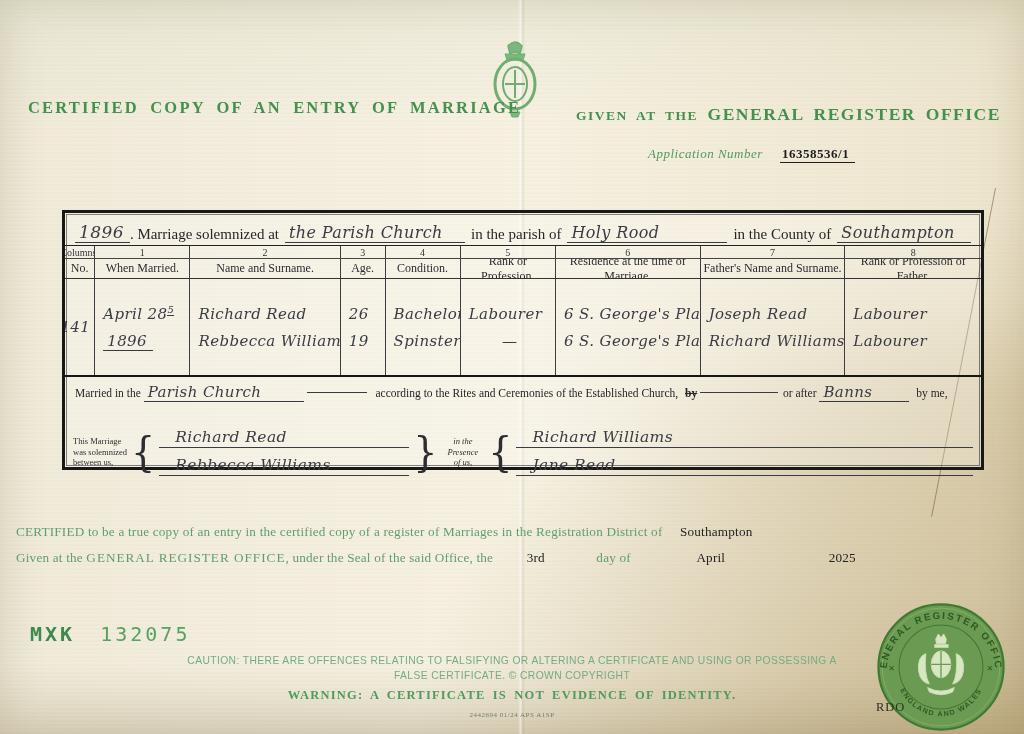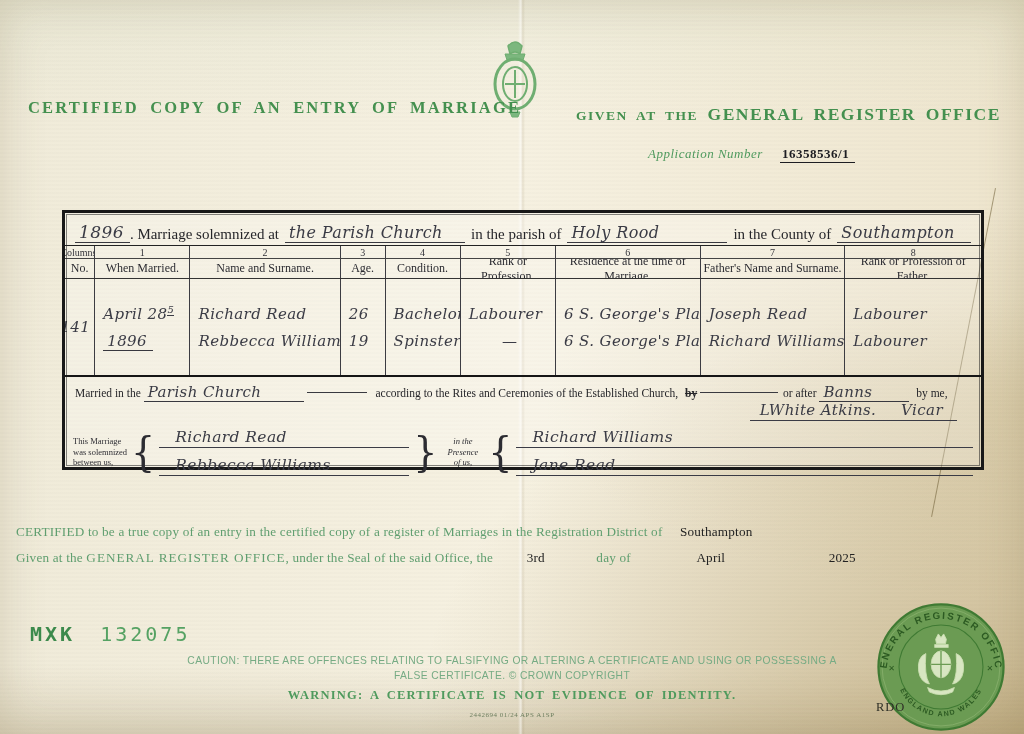--- a/index.html
+++ b/index.html
@@ -187,24 +187,20 @@
     <div class="married">
       <span class="pr">Married in the</span>
       <span class="hw u" style="min-width:150px;display:inline-block;">Parish Church</span>
       <span class="dashline" style="width:60px;"></span>
       <span class="pr" style="margin-left:6px;">according to the Rites and Ceremonies of the Established Church,</span>
       <span class="pr strike" style="margin-left:4px;">by</span>
       <span class="dashline"></span>
       <span class="pr" style="margin-left:2px;">or after</span>
       <span class="hw u" style="min-width:80px;display:inline-block;">Banns</span>
       <span class="pr" style="margin-left:4px;">by me,</span>
-      <span class="officiant">
-        <span class="hw">LWhite Atkins.</span>
-        <span class="hw" style="margin-left:22px;">Vicar</span>
-      </span>
     </div>
 
     <div class="solemn">
       <div class="tinylbl">
         <div>This Marriage</div>
         <div>was solemnized</div>
         <div>between us,</div>
       </div>
       <span class="brace">{</span>
       <div class="sigs" style="max-width:250px;">

